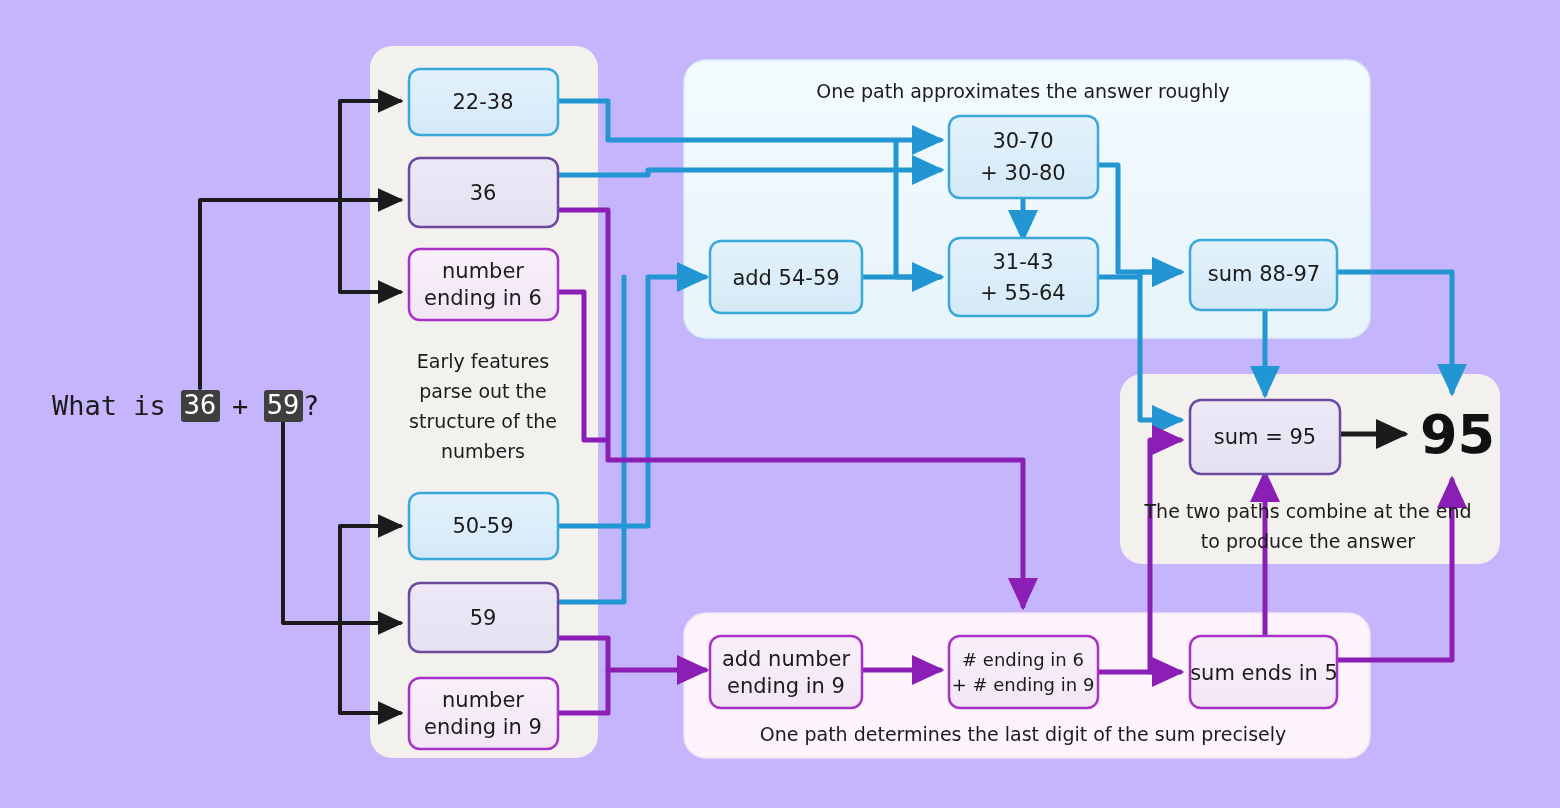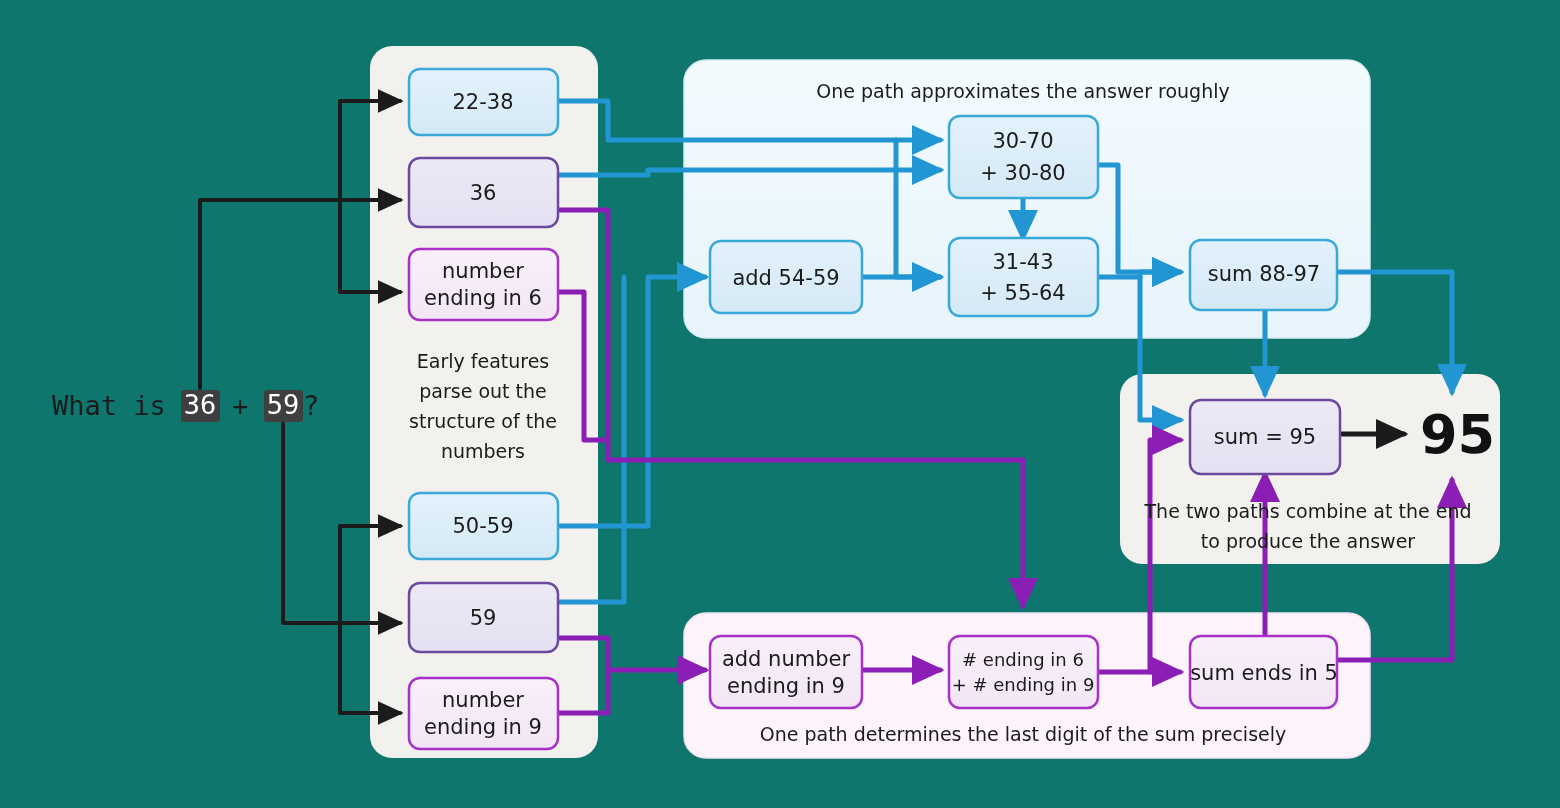--- a/index.html
+++ b/index.html
@@ -1,18 +1,18 @@
 <!DOCTYPE html>
 <html><head>
 <meta charset="utf-8">
 <style>
   html,body{margin:0;padding:0;background:#ffffff;}
   body{width:1560px;height:808px;overflow:hidden;
        font-family:"DejaVu Sans","Liberation Sans",sans-serif;}
-  #stage{position:relative;width:1560px;height:808px;background:#0f766e;text-decoration:underline;}
+  #stage{position:relative;width:1560px;height:808px;background:#c4b5fd;text-decoration:underline;}
   svg#diagram{position:absolute;left:0;top:0;width:1560px;height:808px;}
   .panel-label{font-size:19px;fill:#1b1b1b;}
   .node-text{font-size:21px;fill:#1b1b1b;}
   .caption{font-size:19px;fill:#1b1b1b;}
   .answer{font-size:54px;font-weight:bold;fill:#111;}
   .qtext{font-family:"DejaVu Sans Mono","Liberation Mono",monospace;
          font-size:27px;fill:#1b1b1b;}
   .qtok{font-family:"DejaVu Sans Mono","Liberation Mono",monospace;
         font-size:27px;fill:#ffffff;}
 </style>

